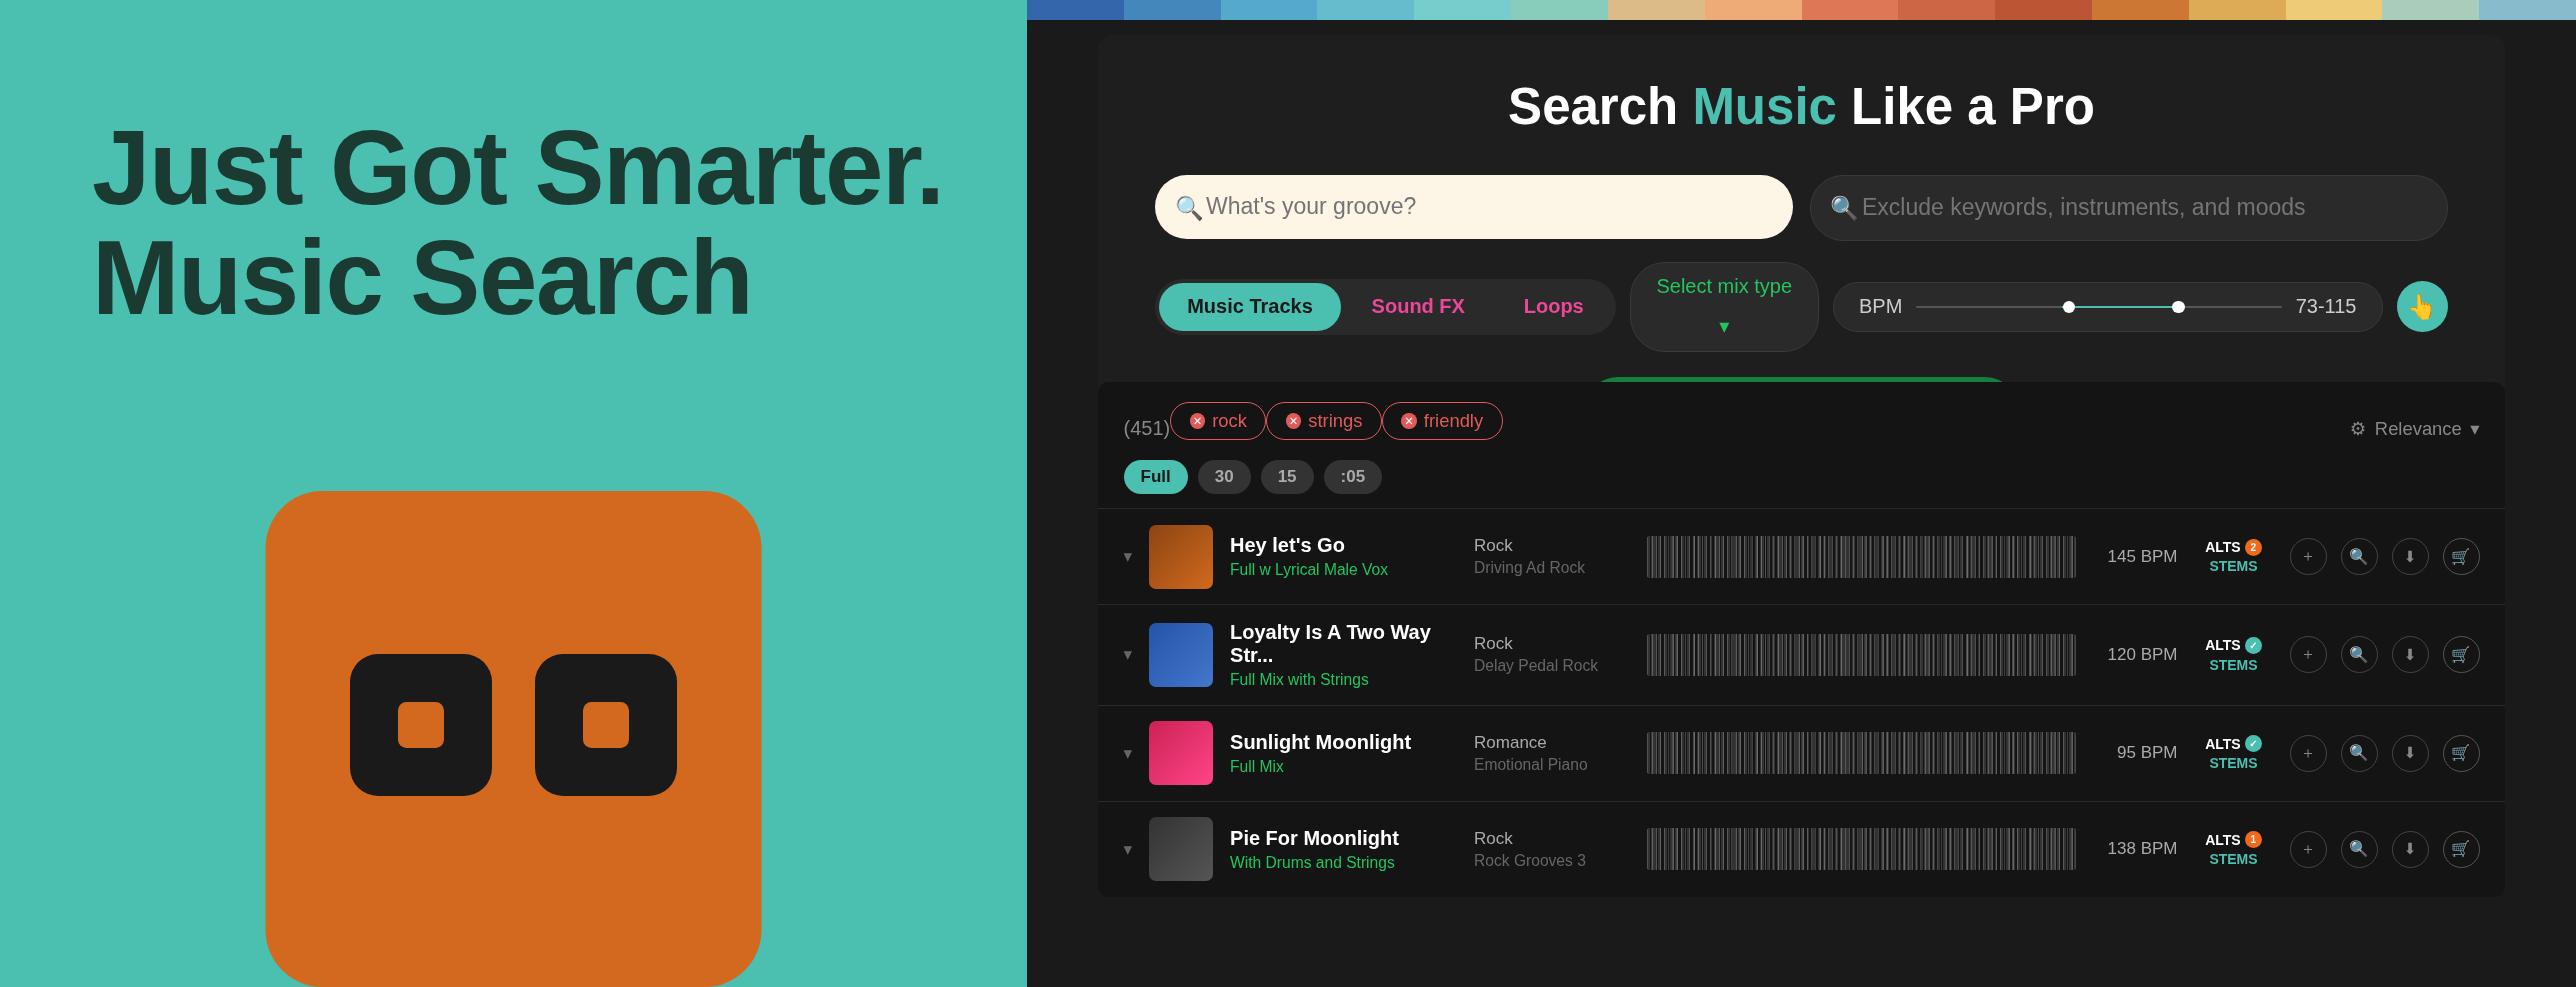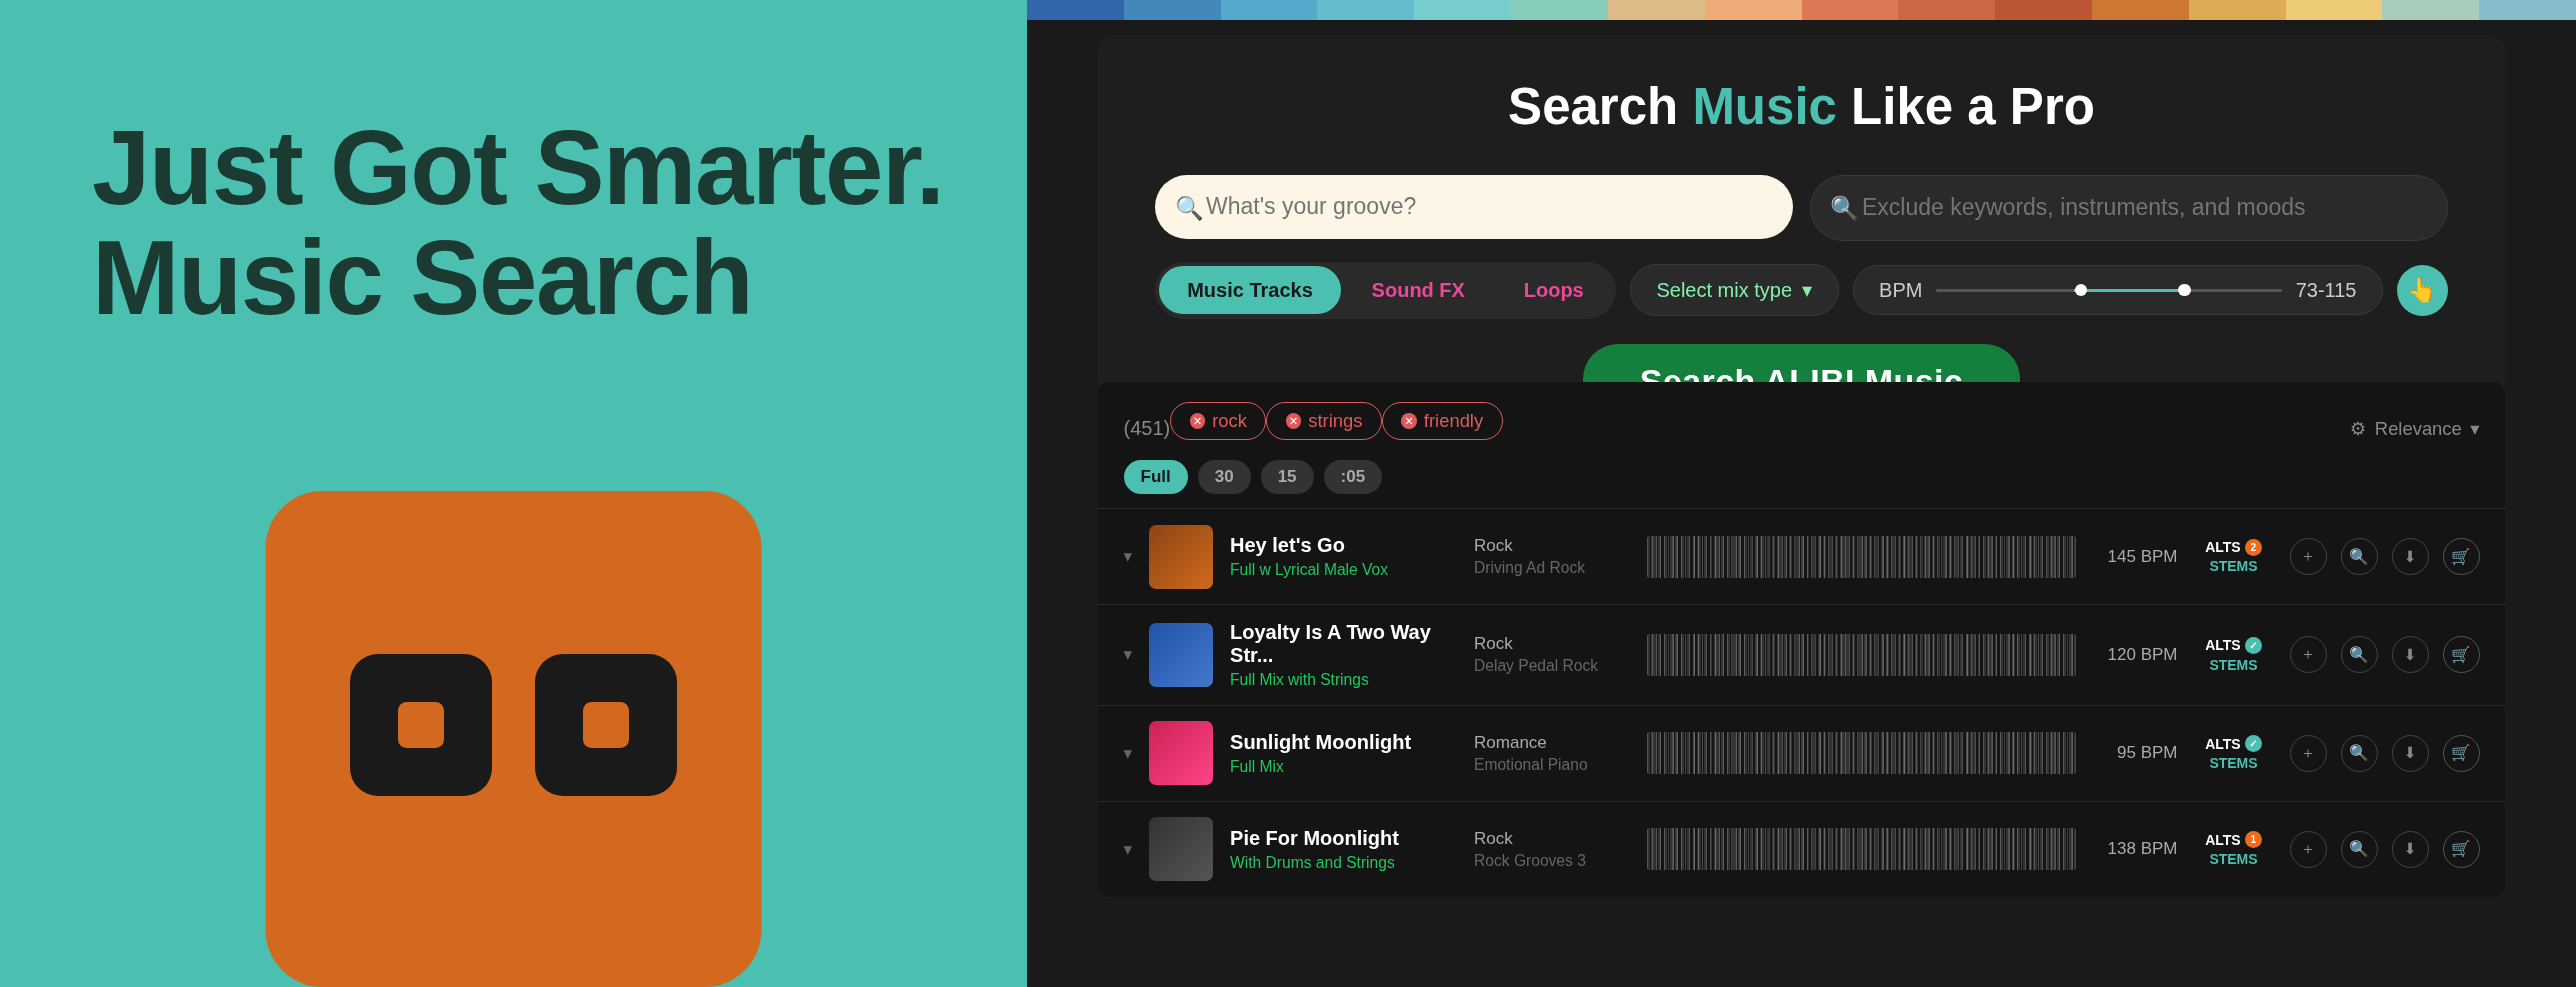--- a/index.html
+++ b/index.html
@@ -215,28 +215,29 @@
     }
 
     .track-btn.active {
       background: #4BBFB0;
       color: #1a1a1a;
     }
 
     .mix-type-select {
       display: flex;
       align-items: center;
-      gap: 10px;
+      gap: 16px;
       background: #2a2a2a;
       border: 1.4px solid #3a3a3a;
       border-radius: 35px;
       padding: 12.7px 25.5px;
-      color: #86efac;
+      color: #22c55e;
       font-size: 20px;
       cursor: pointer;
+      flex-direction: column;
     }
 
     .bpm-control {
       display: flex;
       align-items: center;
       gap: 14px;
       background: #2a2a2a;
       border: 1.4px solid #3a3a3a;
       border-radius: 35px;
       padding: 12.7px 25.5px;

